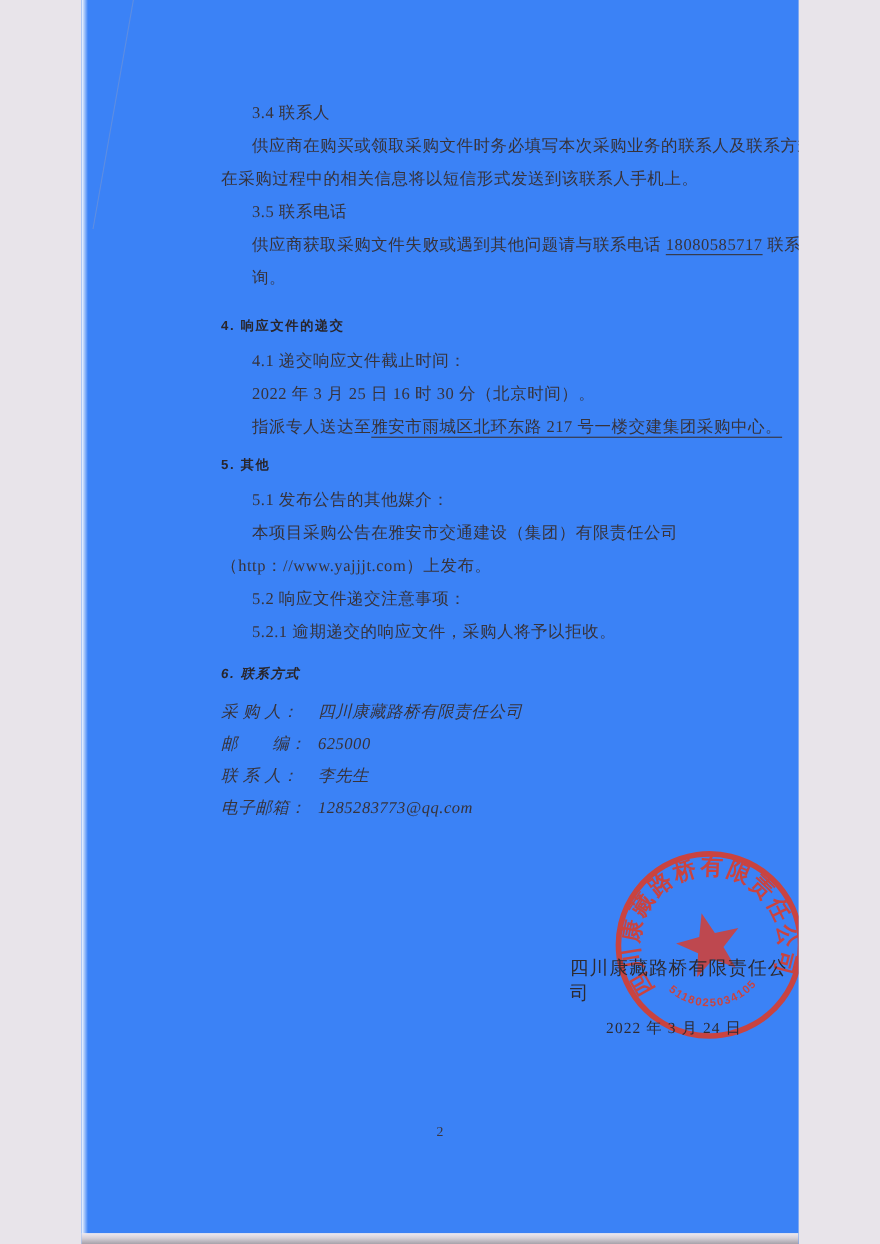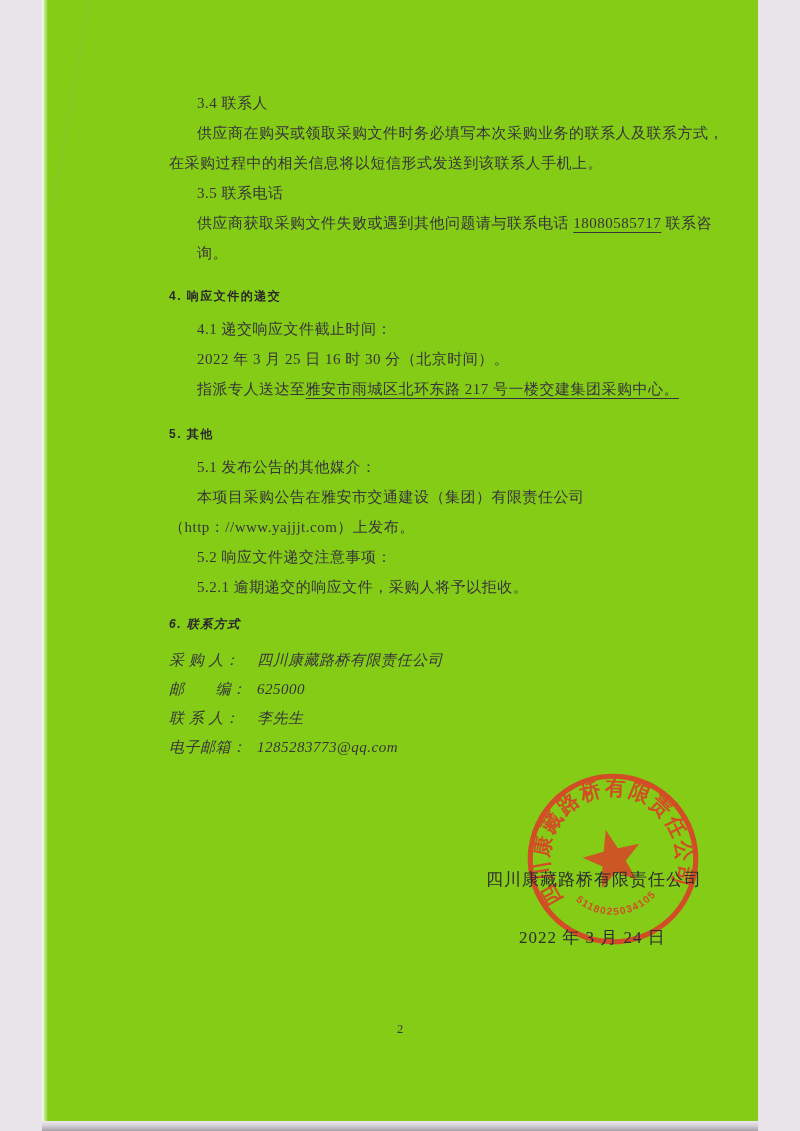--- a/index.html
+++ b/index.html
@@ -1,49 +1,49 @@
 <!DOCTYPE html>
 <html><head>
 <meta charset="utf-8">
 <style>
   html,body{margin:0;padding:0;background:#e8e4ea;}
   .page{
-    position:relative;width:716px;height:1131px;margin:0 auto;
-    background:#84cc16;overflow:hidden;
+    position:relative;width:652px;height:1131px;margin:0 auto;
+    background:#3b82f6;overflow:hidden;
     font-family:"Liberation Serif","DejaVu Serif",serif;
     color:#37333b;
   }
   .edge-left{position:absolute;left:0;top:0;bottom:0;width:6px;
     background:linear-gradient(to right,#ffffff,rgba(255,255,255,0));}
   .corner-line{position:absolute;left:30px;top:-20px;width:1px;height:230px;
     background:rgba(175,170,180,.30);transform:rotate(10deg);}
   .edge-bottom{position:absolute;left:0;right:0;bottom:0;height:10px;
     background:linear-gradient(to bottom,#efeaf0 0%,#d6d0d8 45%,#a6a1a9 100%);}
 
   .content{position:absolute;left:127px;top:88px;width:566px;}
   .line{font-size:15px;line-height:30px;letter-spacing:.5px;}
   .sub{padding-left:28px;}
   .para{text-indent:28px;}
   .h{font-family:"Liberation Sans","DejaVu Sans",sans-serif;font-weight:bold;
      font-size:12px;line-height:36px;color:#29262c;letter-spacing:1.5px;}
   .h4{margin-top:10px;}
-  .h5{margin-top:12px;}
+  .h5{}
   .h6{margin-top:4px;font-style:italic;}
   .ul{text-decoration:underline;text-underline-offset:4px;}
 
   .contacts{margin-top:4px;font-style:italic;}
   .contact-row{font-size:15px;line-height:29px;letter-spacing:.5px;display:flex;}
   .contact-label{width:88px;flex:0 0 88px;}
   .contact-value{flex:1;}
 
   .stamp{position:absolute;left:478px;top:766px;width:186px;height:186px;
     opacity:.88;pointer-events:none;}
   .signature{position:absolute;left:444px;top:868px;font-size:17px;
     letter-spacing:1px;color:#2d2a31;z-index:3;}
-  .sign-date{position:absolute;left:477px;top:926px;font-size:17px;
+  .sign-date{position:absolute;left:477px;top:926px;font-size:14px;
     letter-spacing:1px;color:#2d2a31;z-index:3;}
   .page-number{position:absolute;left:0;right:0;top:1022px;text-align:center;
     font-size:12.5px;color:#3a363e;}
 </style>
 </head>
 <body>
 
 <div class="page">
   <div class="edge-left"></div>
   <div class="corner-line"></div>

